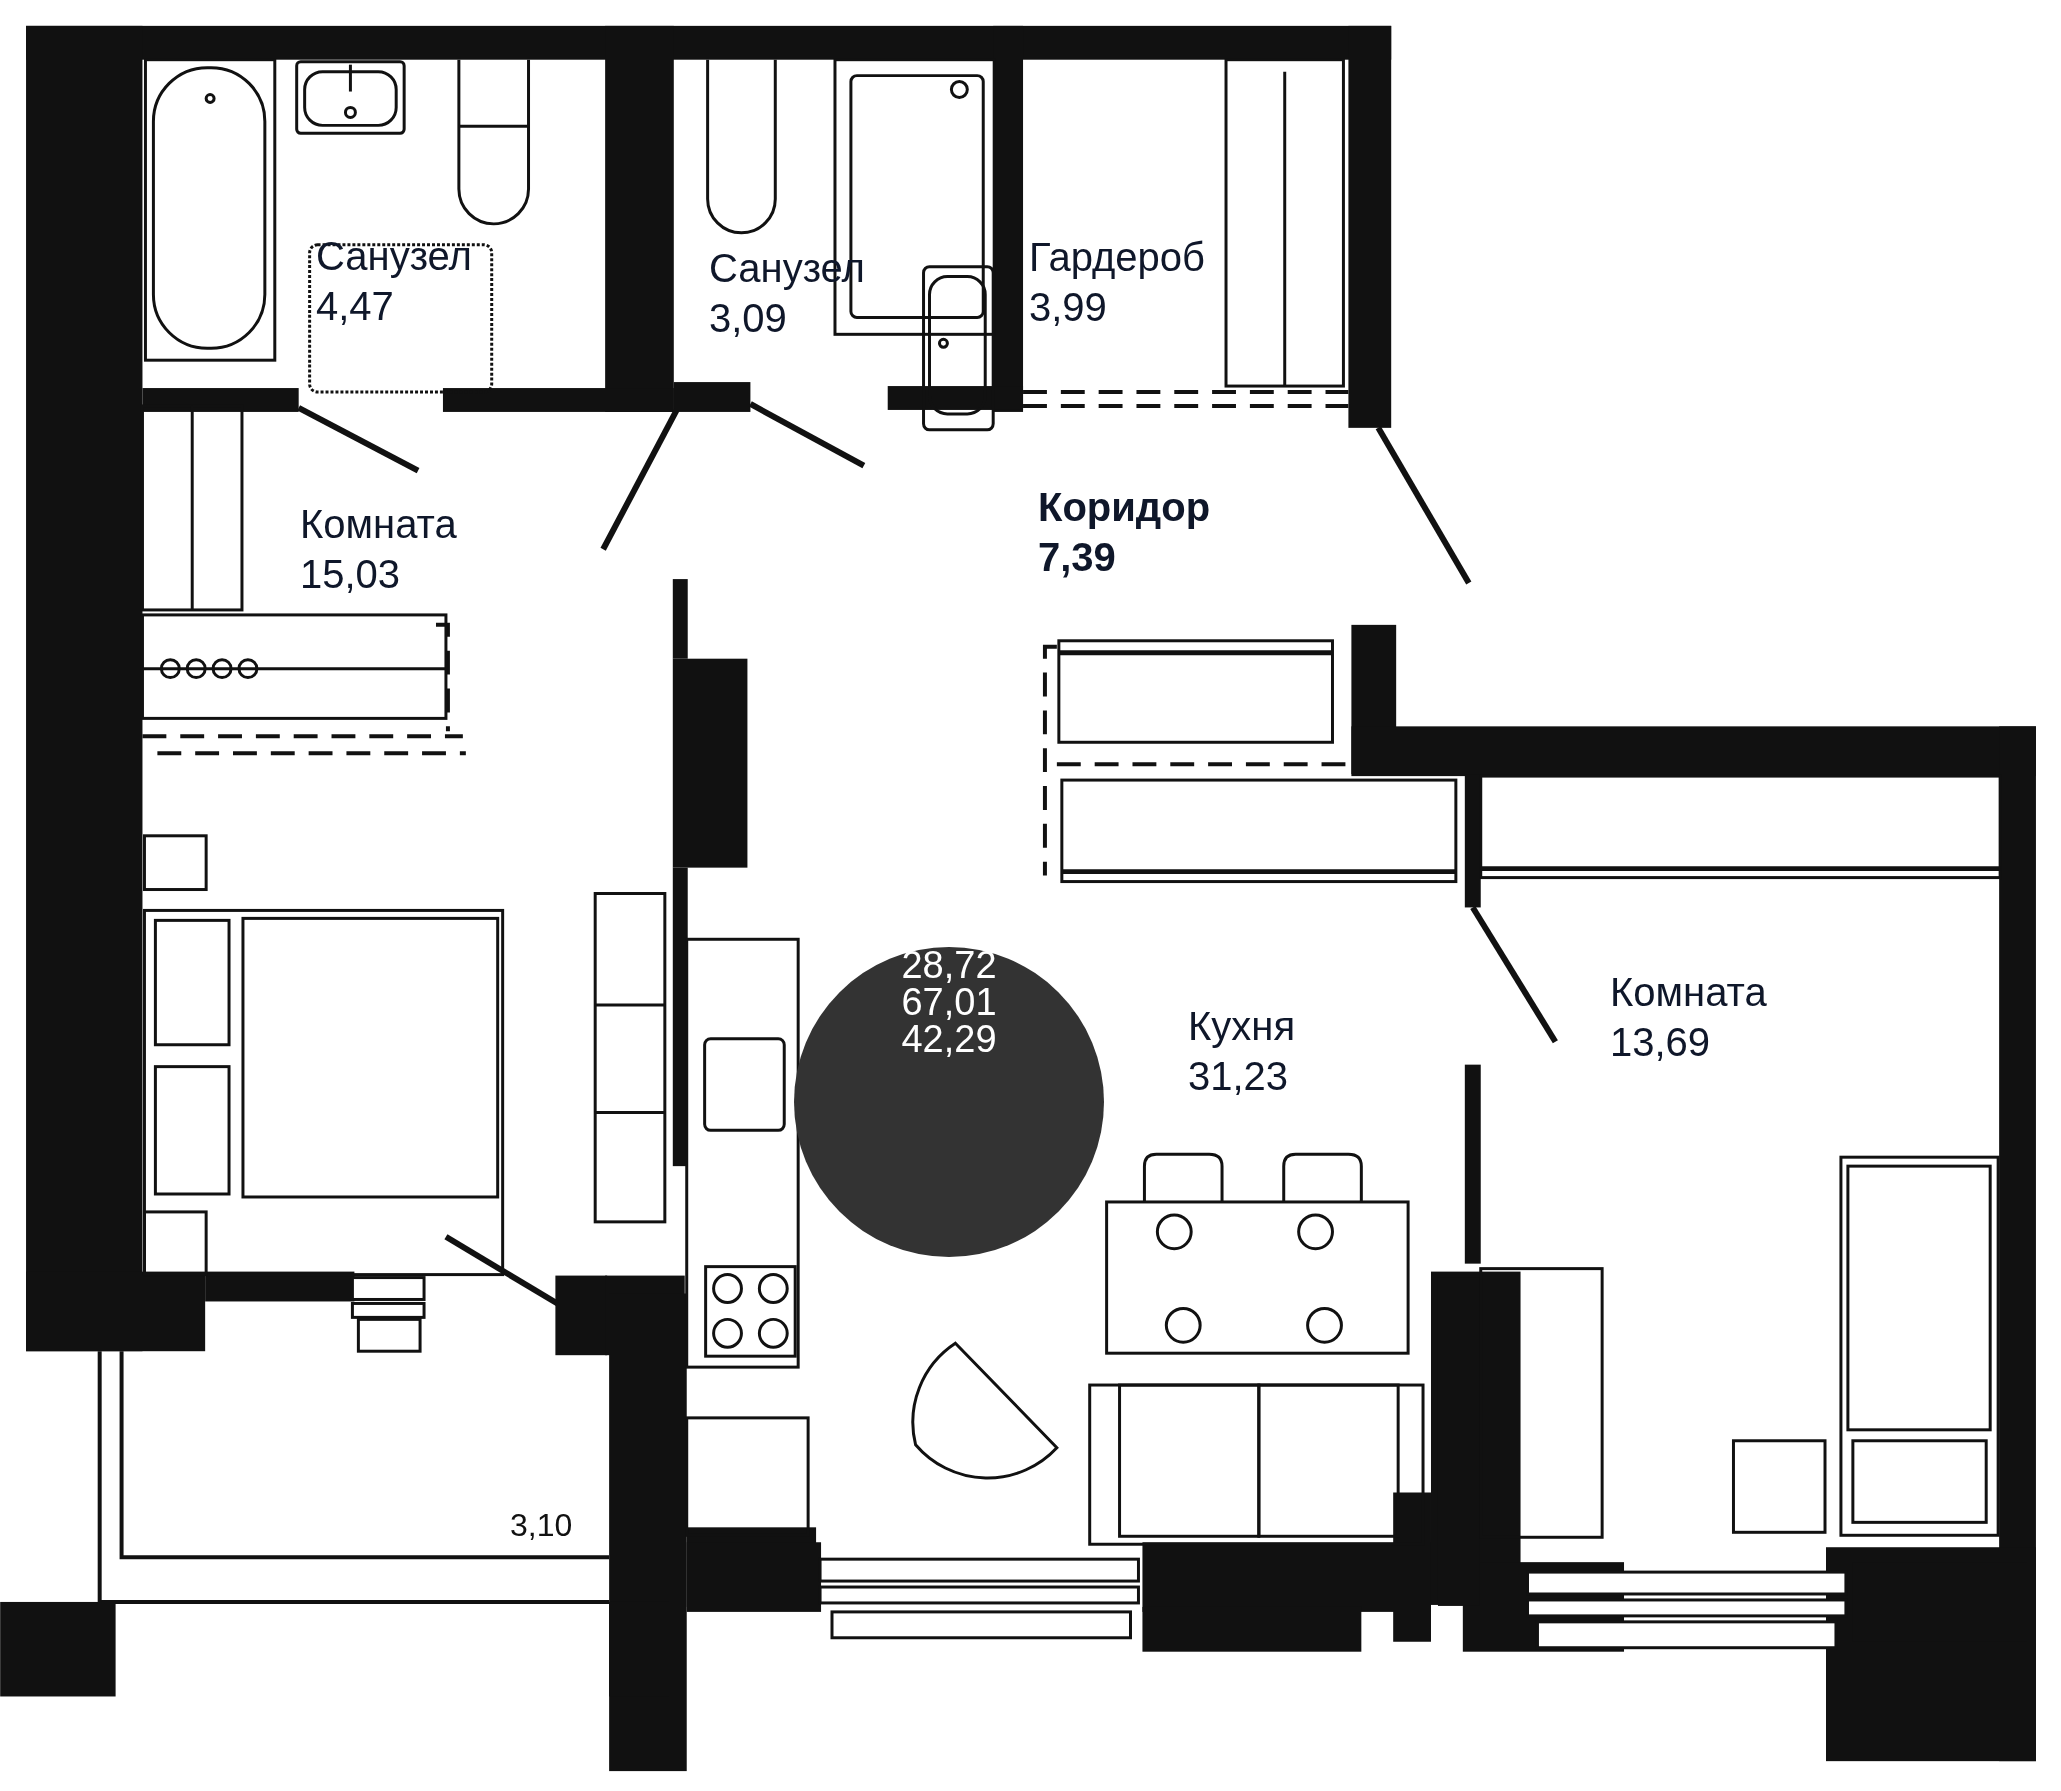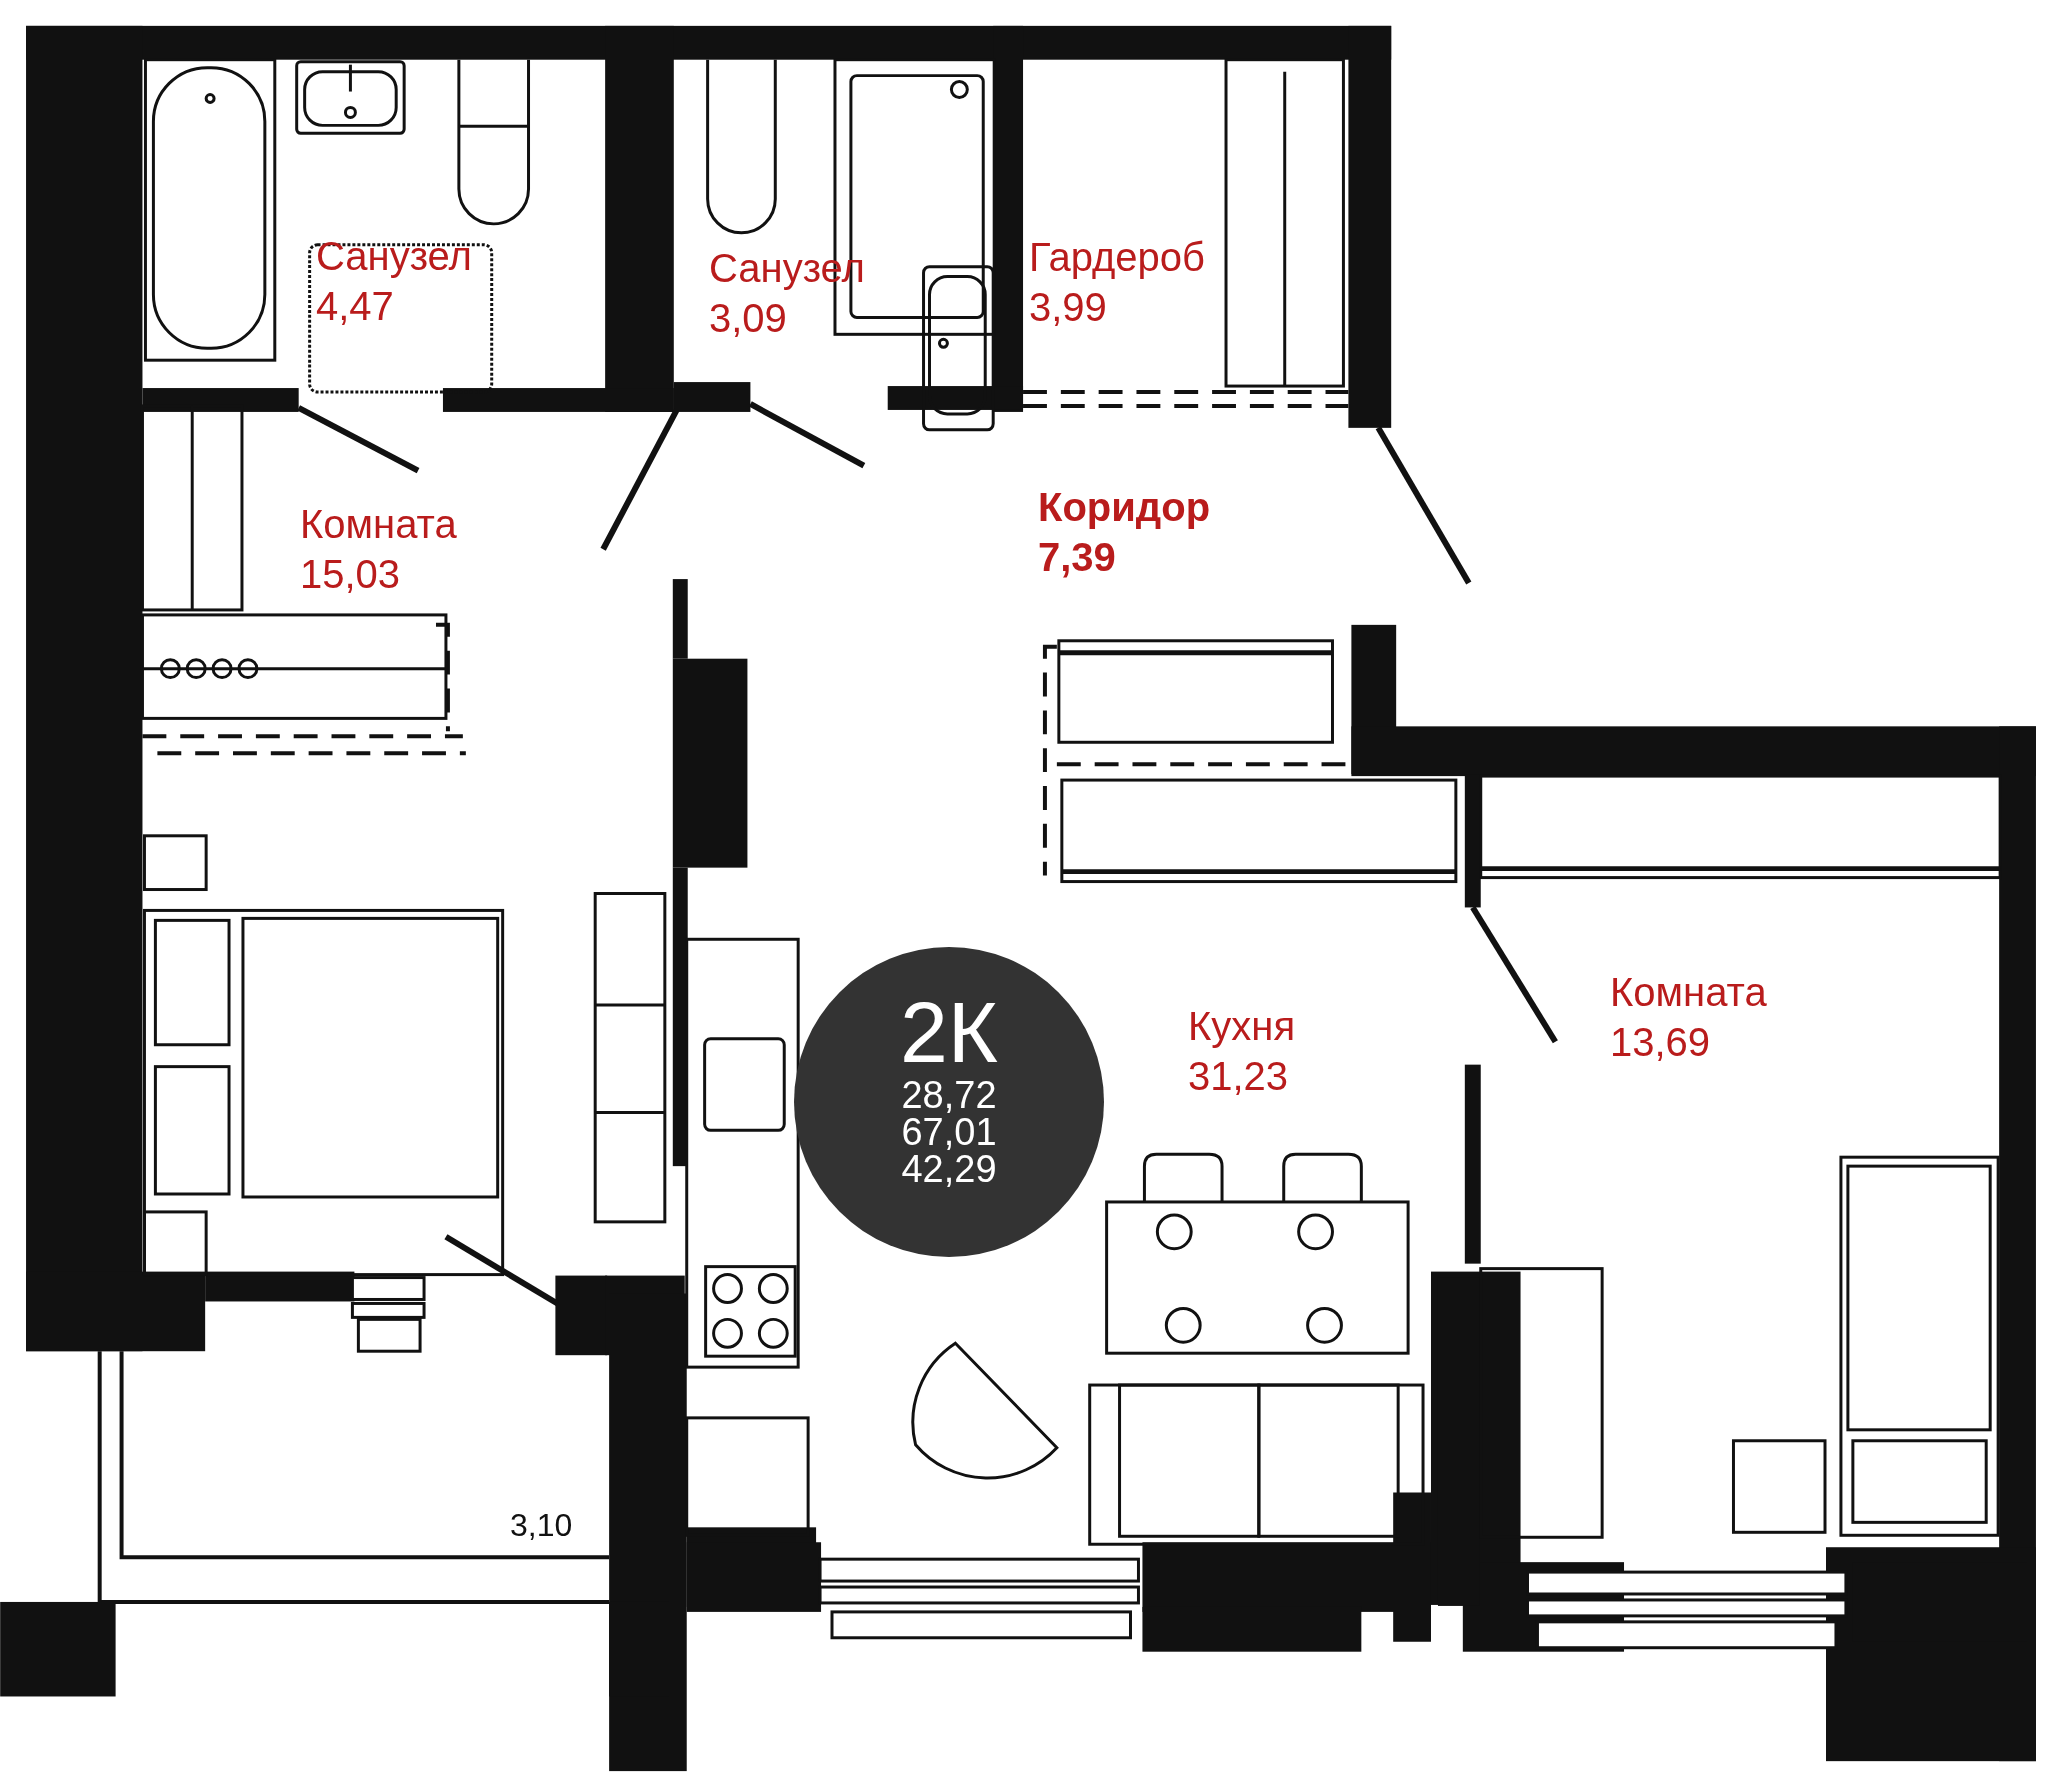--- a/index.html
+++ b/index.html
@@ -1,19 +1,19 @@
 <!DOCTYPE html>
 <html><head>
 <meta charset="utf-8">
 <style>
   html, body { margin:0; padding:0; background:#ffffff; }
   body { width:2062px; height:1791px; position:relative; overflow:hidden;
          font-family: "Liberation Sans", "DejaVu Sans", sans-serif; }
   #plan { position:absolute; left:0; top:0; width:2062px; height:1791px; }
-  .label { position:absolute; color:#b91c1c; font-size:40px; line-height:50px; white-space:nowrap; }
+  .label { position:absolute; color:#0f172a; font-size:40px; line-height:50px; white-space:nowrap; }
   .label .name, .label .area { display:block; }
   .badge { position:absolute; left:794px; top:947px; width:310px; height:310px; border-radius:50%;
            background:#333333; color:#ffffff; text-align:center; }
   .badge .type { display:block; font-size:86px; line-height:90px; margin-top:40px; }
   .badge .num { display:block; font-size:38px; line-height:37px; }
   .balcony-label { position:absolute; font-size:32px; color:#111; }
 </style>
 </head>
 <body>
 
@@ -223,18 +223,17 @@
 </div>
 <div class="label" style="left:1610px; top:967px;">
   <span class="name">Комната</span>
   <span class="area">13,69</span>
 </div>
 <div class="balcony-label" style="left:510px; top:1507px;">
   <span>3,10</span>
 </div>
 
 <div class="badge">
-  <span class="type">2К</span>
   <span class="num">28,72</span>
   <span class="num">67,01</span>
   <span class="num">42,29</span>
 </div>
 
 
 </body></html>

